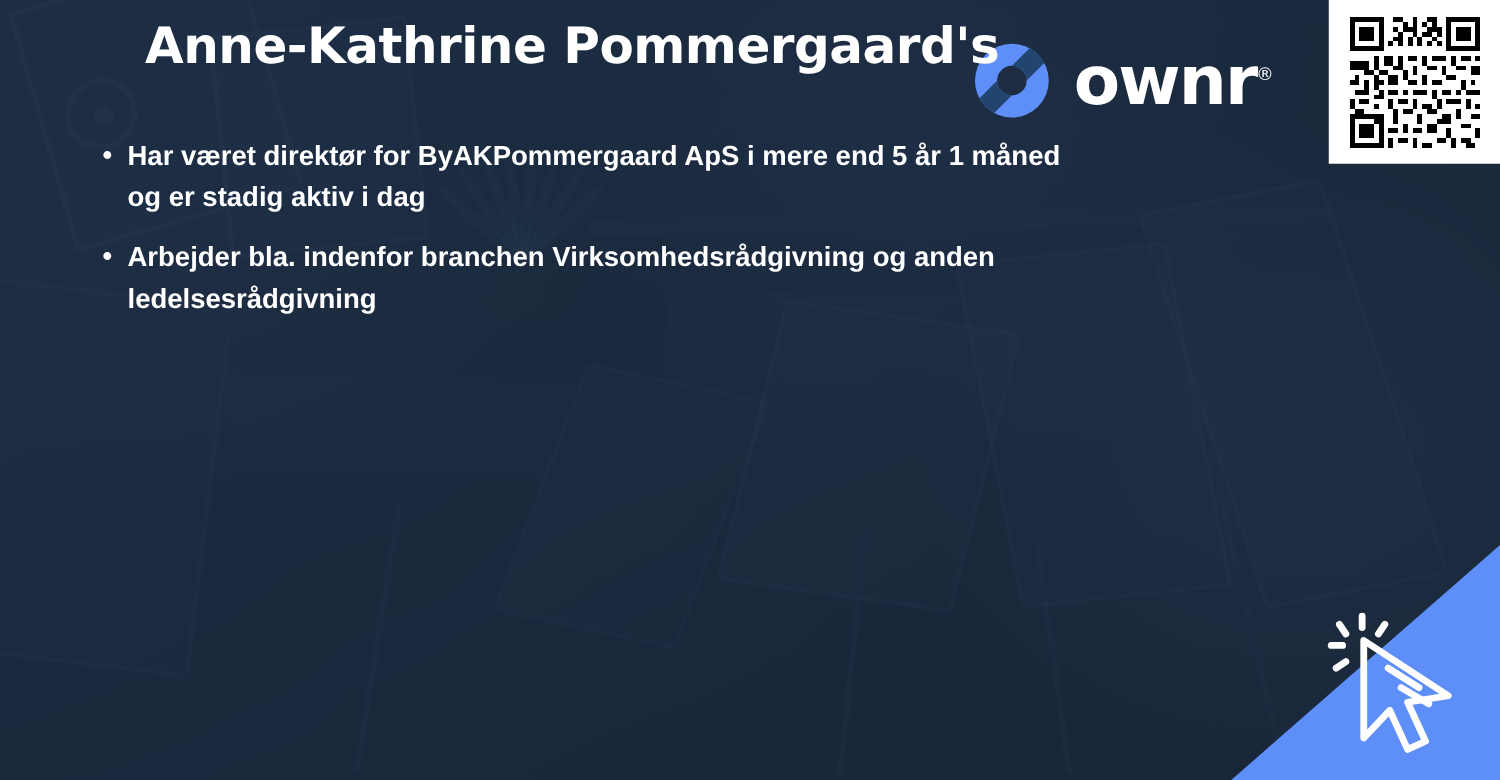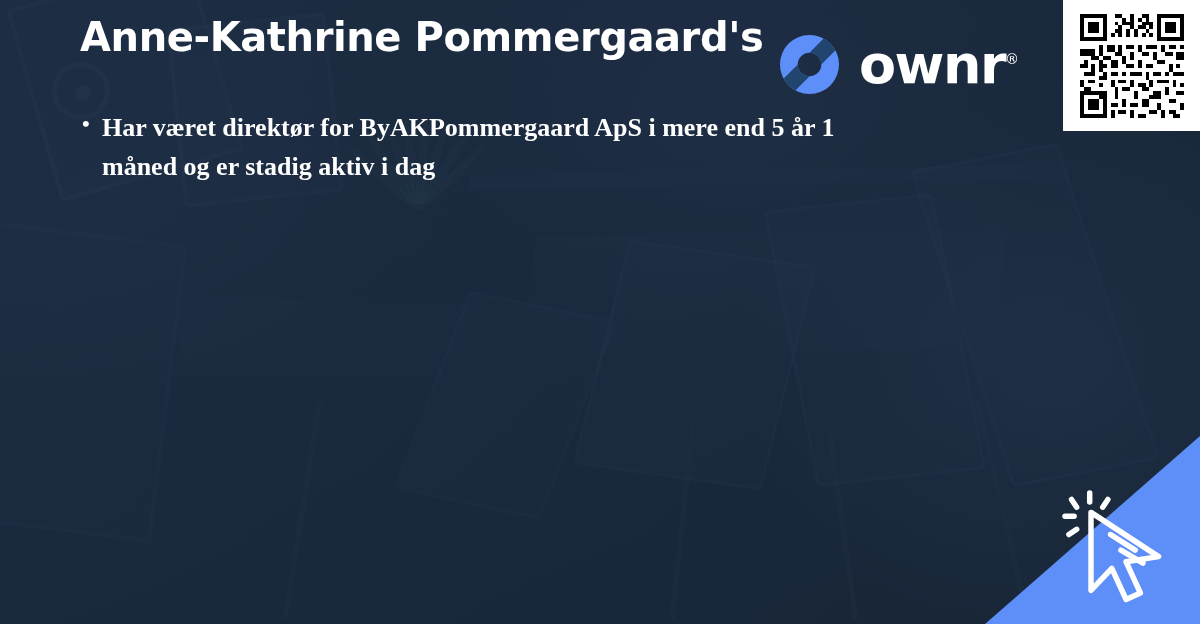--- a/index.html
+++ b/index.html
@@ -159,45 +159,46 @@
   }
 
   .headline {
     margin-top: 14px;
     color: #ffffff;
     font-size: 40px;
     font-weight: bold;
     line-height: 1.18;
     letter-spacing: -0.4px;
     font-family: "DejaVu Sans", "Liberation Sans", sans-serif;
+    margin-left: 36px;
   }
   .subhead {
     color: #ffffff;
     font-size: 34px;
     font-weight: normal;
     line-height: 1.25;
     margin-top: 2px;
     letter-spacing: -0.2px;
     font-family: "DejaVu Sans", "Liberation Sans", sans-serif;
   }
 
   .facts {
     margin-top: 48px;
     list-style: none;
   }
   .fact {
     position: relative;
     color: #ffffff;
-    font-size: 26px;
+    font-size: 22px;
     font-weight: bold;
     line-height: 1.48;
     padding-left: 22px;
     margin-bottom: 16px;
     max-width: 790px;
-    font-family: Liberation Serif, serif;
+    font-family: Liberation Sans, sans-serif;
   }
   .fact::before {
     content: "•";
     position: absolute;
     left: 2px;
     top: -1px;
     font-size: 22px;
     color: #ffffff;
   }
 
@@ -402,20 +403,21 @@
       </g>
     </svg>
   </div>
 
   <div class="content">
 
     <h1 class="headline">Anne-Kathrine Pommergaard's</h1>
 
     <ul class="facts">
       <li class="fact">Har været direktør for ByAKPommergaard ApS i mere end 5 år 1 måned og er stadig aktiv i dag</li>
+      <li class="fact">Arbejder bla. indenfor branchen Virksomhedsrådgivning og anden ledelsesrådgivning</li>
     </ul>
   </div>
 
   <div class="corner"></div>
   <svg class="cursor-icon" viewBox="0 0 100 100" fill="none" stroke="#ffffff" stroke-width="4.2" stroke-linecap="round" stroke-linejoin="round">
     <path d="M30 28 L82 62 L57 66 L68 90 L57 95 L46 71 L30 88 Z"></path>
     <path d="M45 45 L64 57"></path>
     <path d="M53 57 L70 67"></path>
     <path d="M29 13 L29 20"></path>
     <path d="M15 18 L19 24"></path>

